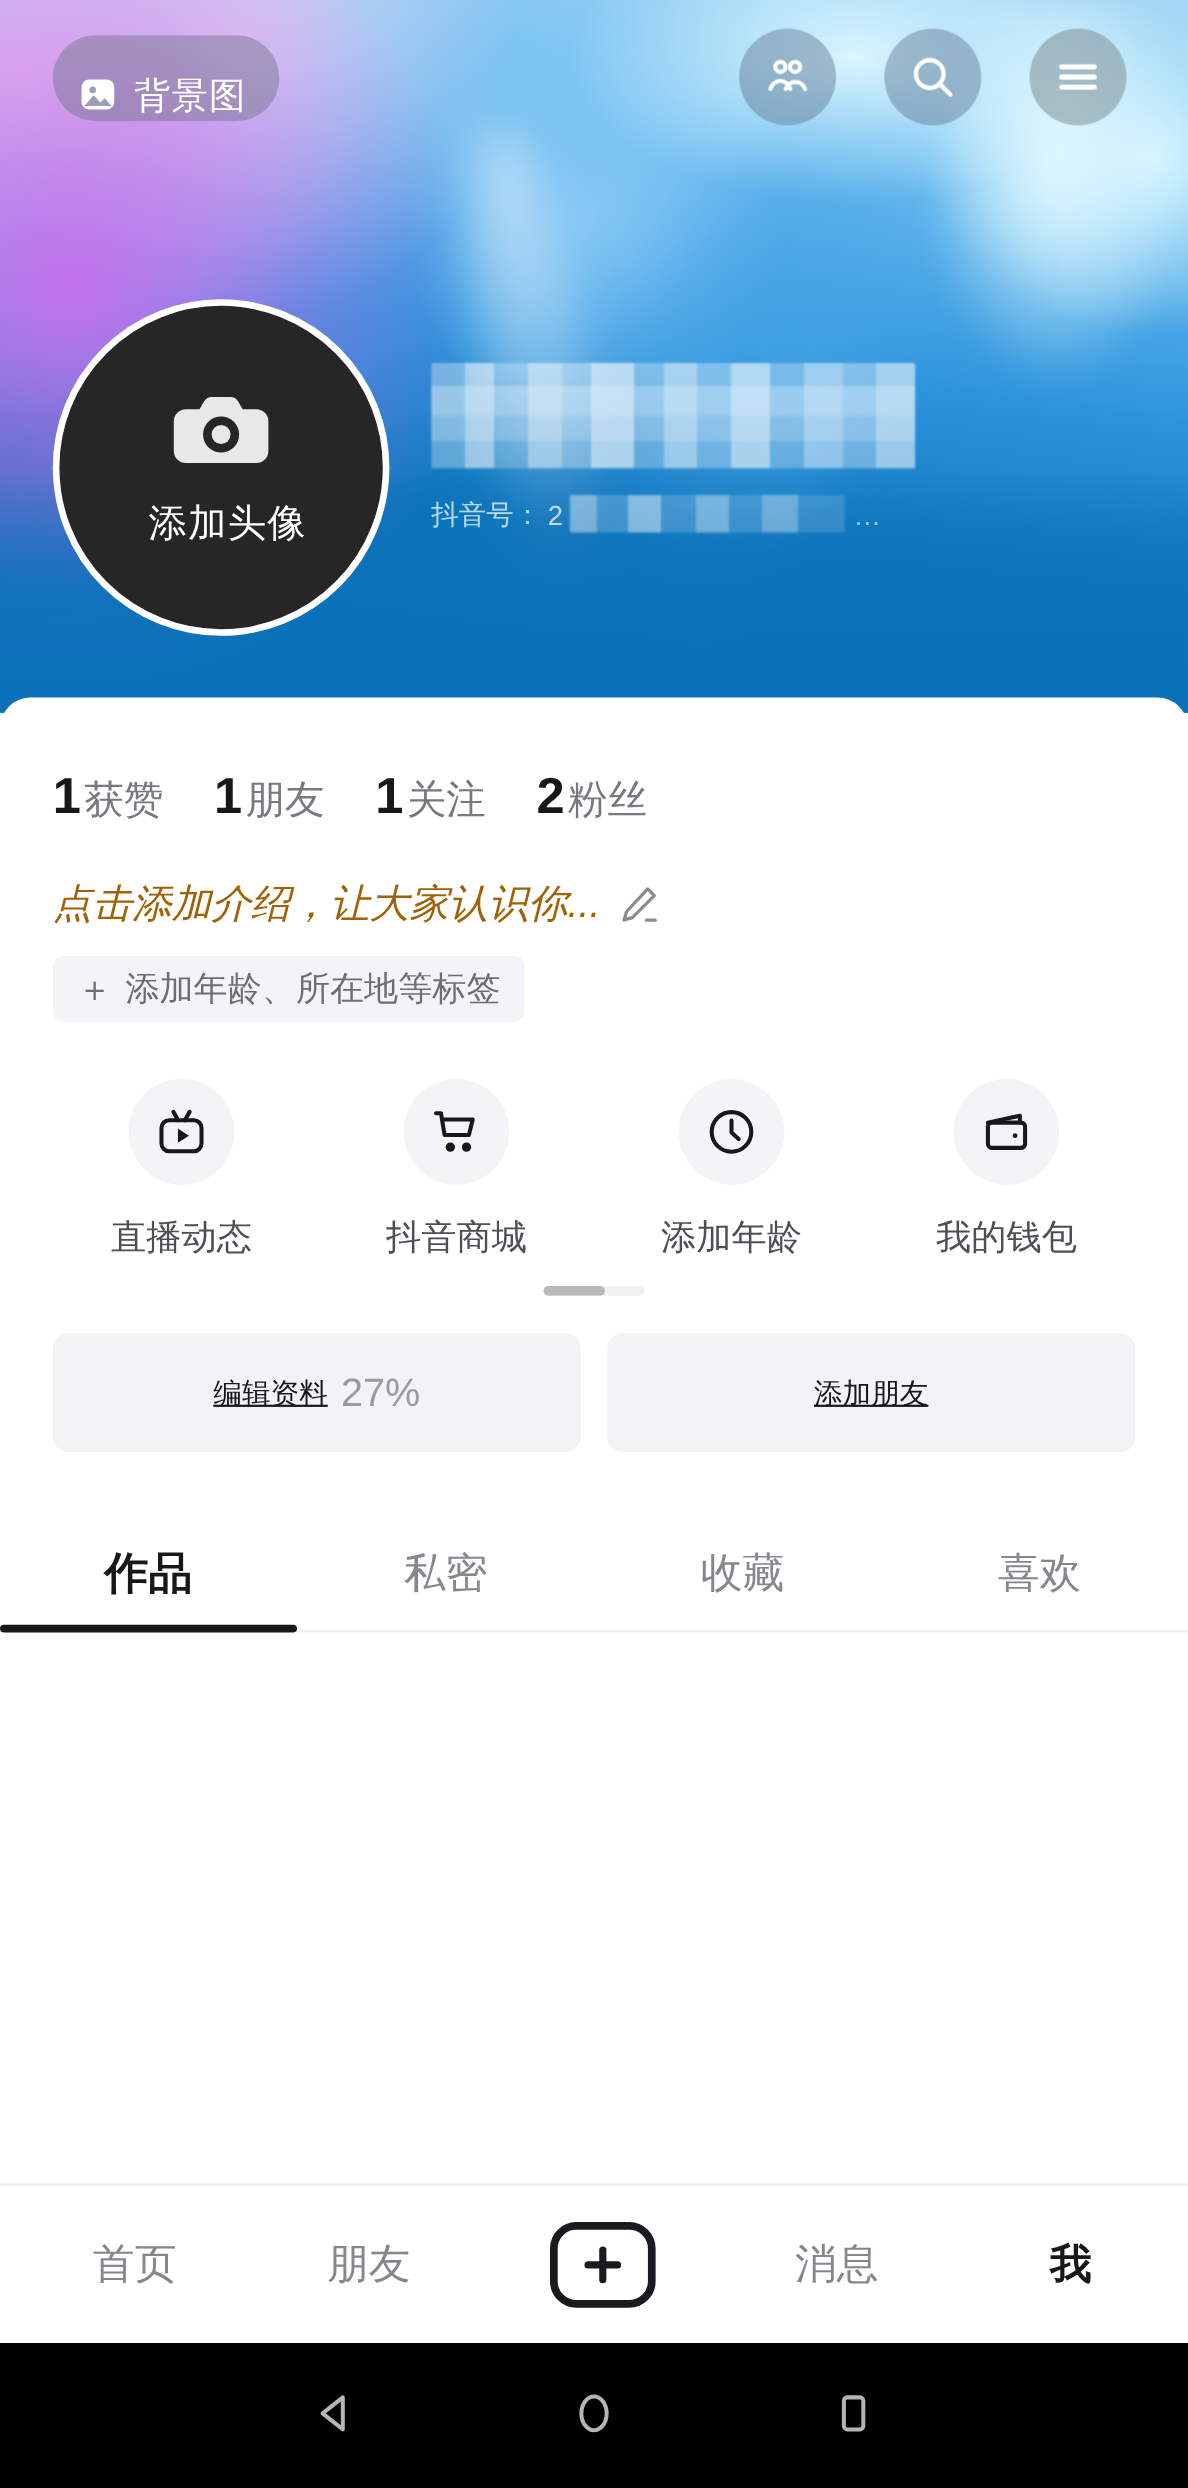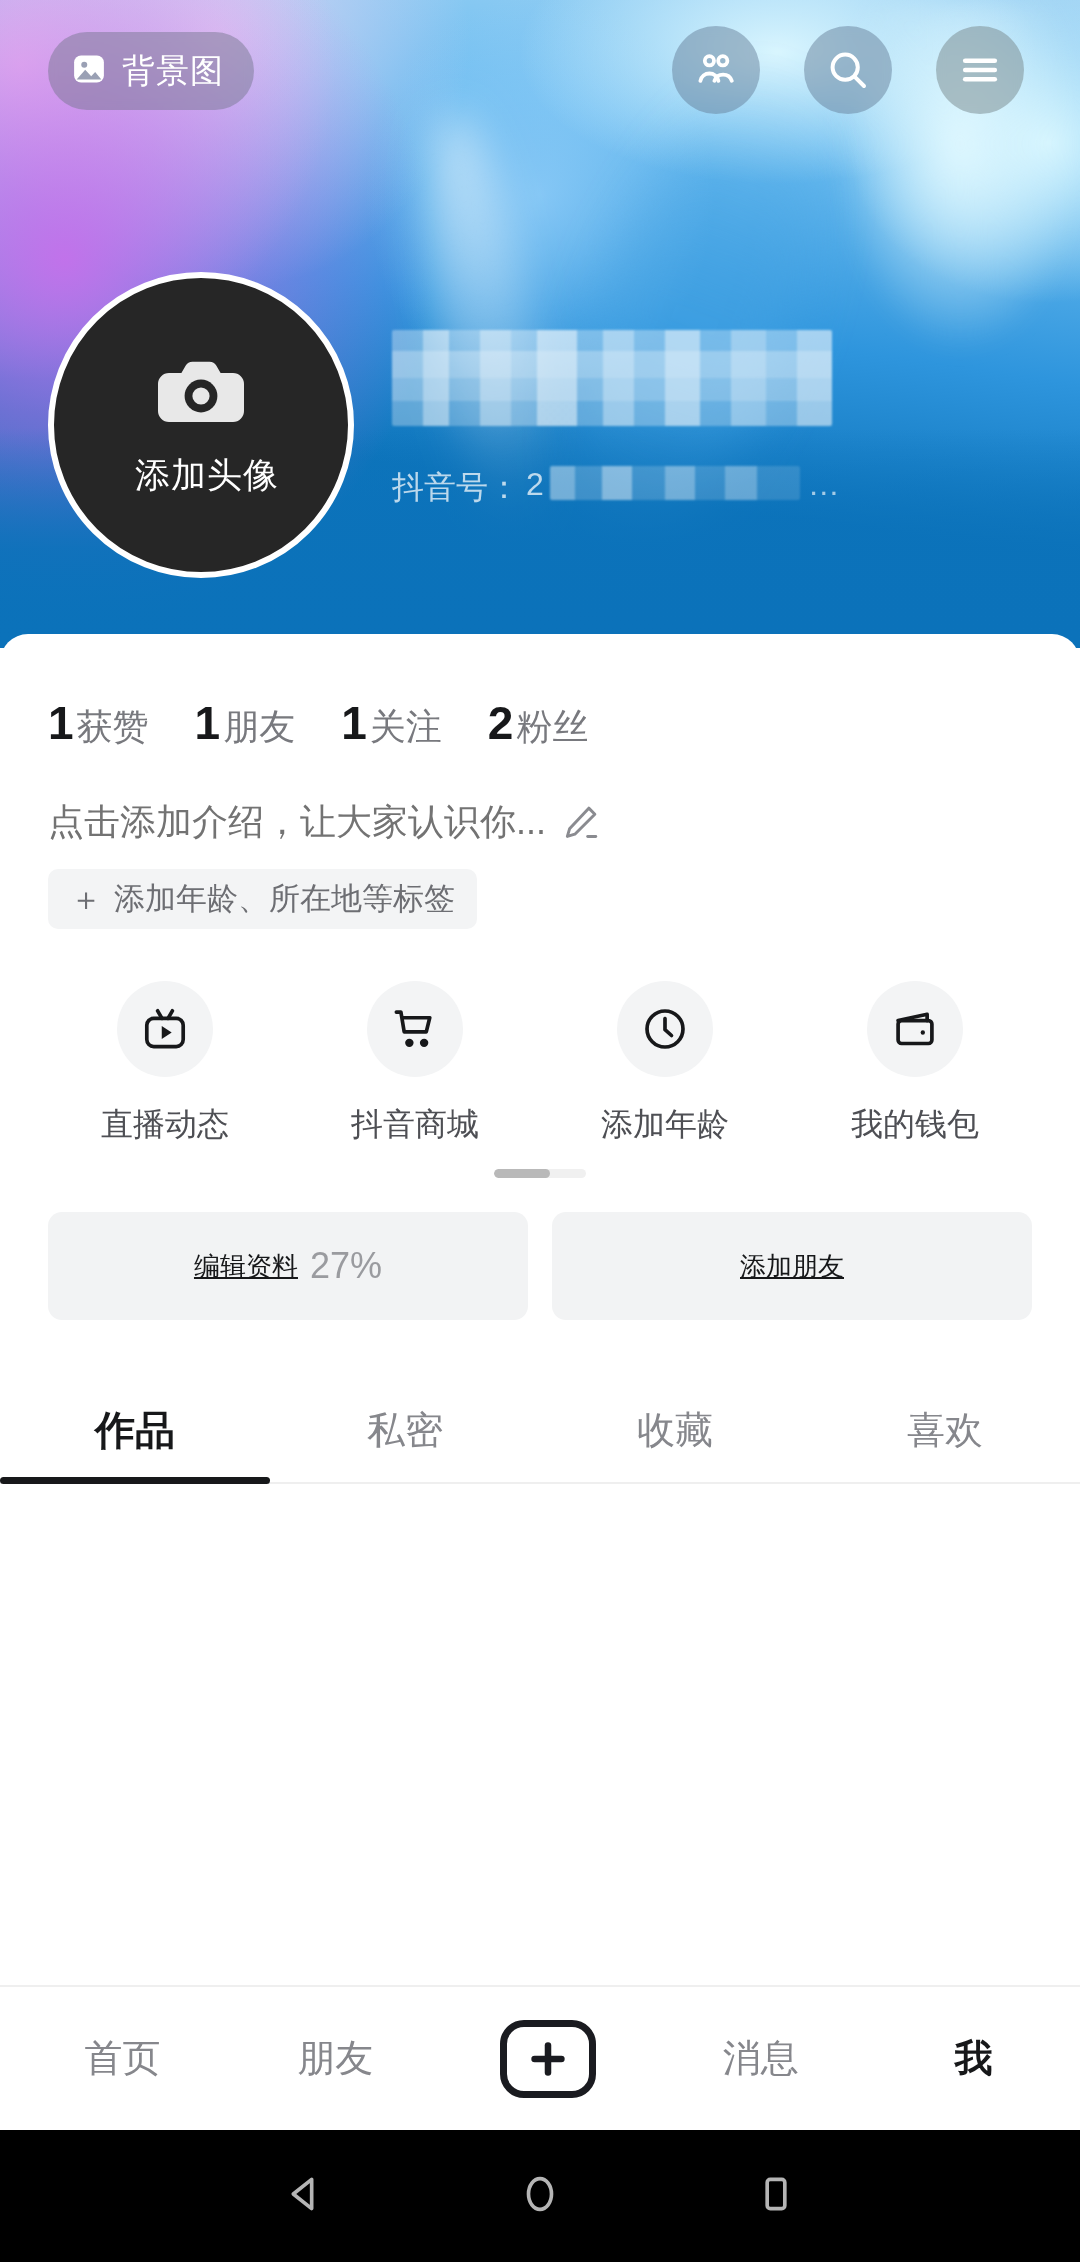--- a/index.html
+++ b/index.html
@@ -41,21 +41,21 @@
     position:absolute; left:0; bottom:0; width:1080px; height:220px;
     background:linear-gradient(180deg,rgba(11,114,186,0) 0%,rgba(11,114,186,0.85) 55%,#0b72ba 100%);
   }
 
   
   #topbar {
     position:absolute; left:0; top:0; width:1080px; height:148px; z-index:6;
   }
   #cover-chip {
     position:absolute; left:48px; top:32px; height:78px;
-    display:flex; align-items:center; gap:14px;
+    display:flex; align-items:flex-end; gap:14px;
     padding:0 30px 0 22px; border-radius:39px;
     background:rgba(110,115,135,0.45);
     backdrop-filter:blur(4px);
   }
   #cover-chip .label { color:#ffffff; font-size:33px; letter-spacing:1px; }
   .icon-btn {
     position:absolute; top:26px; width:88px; height:88px; border-radius:50%;
     background:rgba(95,120,145,0.46);
     display:flex; align-items:center; justify-content:center;
     backdrop-filter:blur(4px);
@@ -90,22 +90,22 @@
         rgba(255,255,255,.24) 70% 77%, rgba(255,255,255,.52) 77% 85%,
         rgba(255,255,255,.33) 85% 92%, rgba(255,255,255,.60) 92% 100%),
       linear-gradient(180deg,
         rgba(255,255,255,.16) 0 22%, rgba(255,255,255,.45) 22% 50%,
         rgba(255,255,255,.30) 50% 74%, rgba(255,255,255,.10) 74% 100%);
     background-blend-mode:overlay;
     filter:blur(1.2px);
     opacity:.85;
   }
   #douyin-row {
-    margin-top:40px; display:flex; align-items:flex-start;
-    color:rgba(255,255,255,0.72); font-size:32px;
+    margin-top:24px; display:flex; align-items:flex-end;
+    color:rgba(255,255,255,0.72); font-size:25px;
   }
   #douyin-row .num { margin-left:6px; }
   .mosaic-inline {
     display:inline-block; width:250px; height:34px; margin-left:6px;
     vertical-align:-4px; border-radius:2px;
     background-image:linear-gradient(90deg,
       rgba(255,255,255,.42) 0 10%, rgba(255,255,255,.20) 10% 21%,
       rgba(255,255,255,.48) 21% 33%, rgba(255,255,255,.18) 33% 46%,
       rgba(255,255,255,.40) 46% 58%, rgba(255,255,255,.16) 58% 70%,
       rgba(255,255,255,.36) 70% 83%, rgba(255,255,255,.14) 83% 100%);
@@ -120,21 +120,21 @@
   }
 
   
   #stats { display:flex; align-items:baseline; padding:62px 0 0 48px; gap:46px; }
   .stat { display:flex; align-items:baseline; }
   .stat .num { font-size:46px; font-weight:bold; color:#17181a; letter-spacing:-1px; }
   .stat .lab { font-size:36px; color:#78797e; margin-left:4px; }
 
   
   #bio-row { display:flex; align-items:center; padding:46px 0 0 48px; }
-  #bio-text { font-size:36px; color:#737373; }
+  #bio-text { font-size:36px; color:#a16207;font-style:italic; }
   #bio-pencil { margin-left:12px; display:flex; align-items:center; }
 
   #tag-row { padding:22px 0 0 48px; }
   #tag-chip {
     display:inline-flex; align-items:center; gap:12px;
     height:60px; padding:0 22px; border-radius:10px;
     background:#f3f4f5; color:#6d6e73; font-size:31px;
   }
   #tag-chip .plus { font-size:32px; color:#6d6e73; line-height:1; }
 

